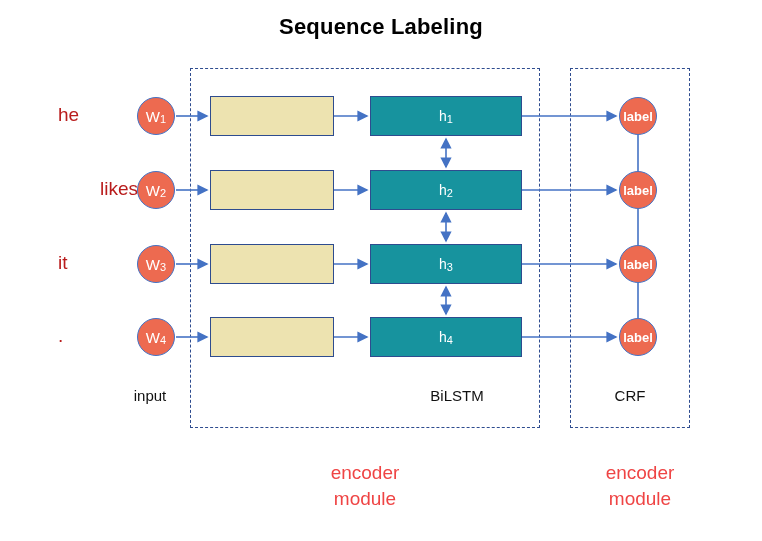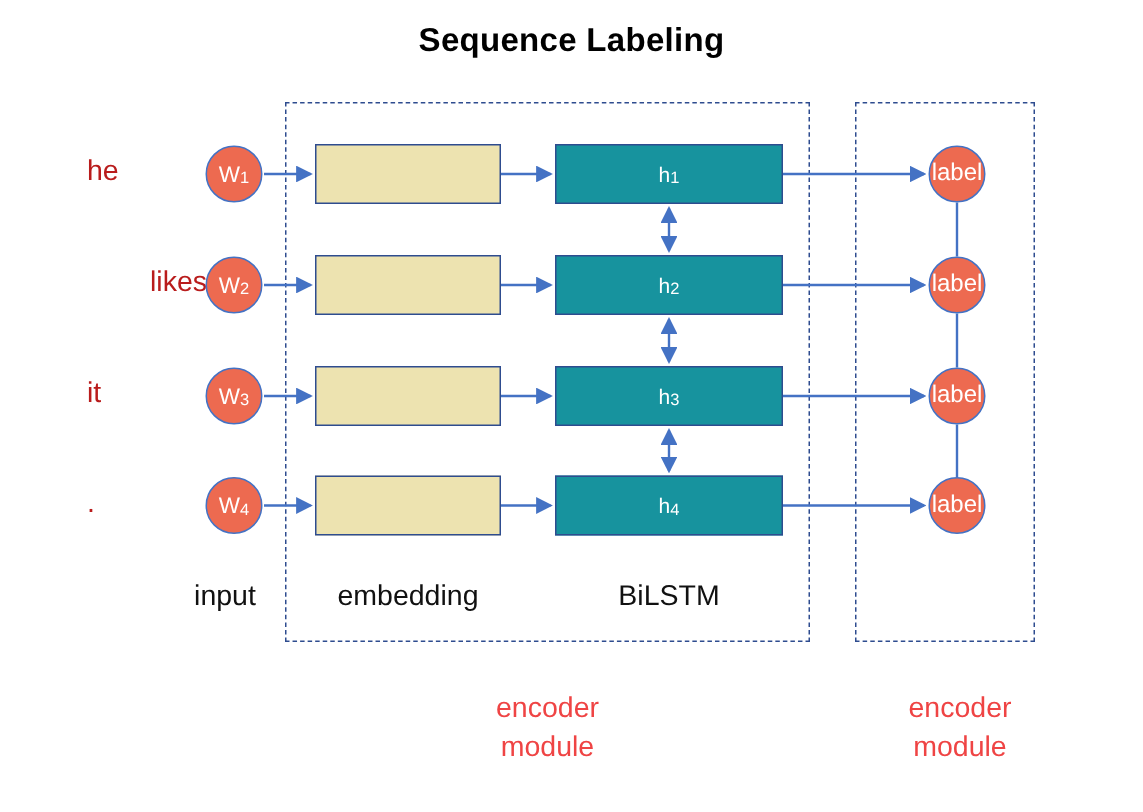--- a/index.html
+++ b/index.html
@@ -107,30 +107,31 @@
 
   
   .label-circle {
     width: 38px;
     height: 38px;
     border-radius: 50%;
     background: #ED6A50;
     border: 1.4px solid #4472C4;
     box-sizing: border-box;
     color: #ffffff;
-    font-size: 16px;
+    font-size: 13px;
     display: flex;
     align-items: center;
     justify-content: center;
     line-height: 1;
+    font-weight: bold;
   }
 
   
   .col-caption {
-    font-size: 19px;
+    font-size: 15px;
     color: #111111;
     text-align: center;
     white-space: nowrap;
   }
 
   
   .module-caption {
     font-size: 19px;
     color: #ef4444;
     text-align: center;
@@ -199,22 +200,22 @@
       <sub>4</sub>
   </div>
   <div class="abs embed-box" style="left:210px; top:317px;"></div>
   <div class="abs lstm-box" style="left:370px; top:317px;">
     <span>h</span>
       <sub>4</sub>
   </div>
   <div class="abs label-circle" style="left:619px; top:318px;">label</div>
 
   <div class="abs col-caption" style="left:110px; top:387px; width:80px;">input</div>
-  <div class="abs col-caption" style="left:202px; top:387px; width:140px;">embedding</div>
-  <div class="abs col-caption" style="left:376px; top:387px; width:140px;">BiLSTM</div>
+  <div class="abs col-caption" style="left:387px; top:387px; width:140px;">BiLSTM</div>
+  <div class="abs col-caption" style="left:580px; top:387px; width:100px;">CRF</div>
 
   <div class="abs module-caption" style="left:285px; top:460px; width:160px;">
     <div>encoder</div>
     <div>module</div>
   </div>
   <div class="abs module-caption" style="left:560px; top:460px; width:160px;">
     <div>encoder</div>
     <div>module</div>
   </div>
 

